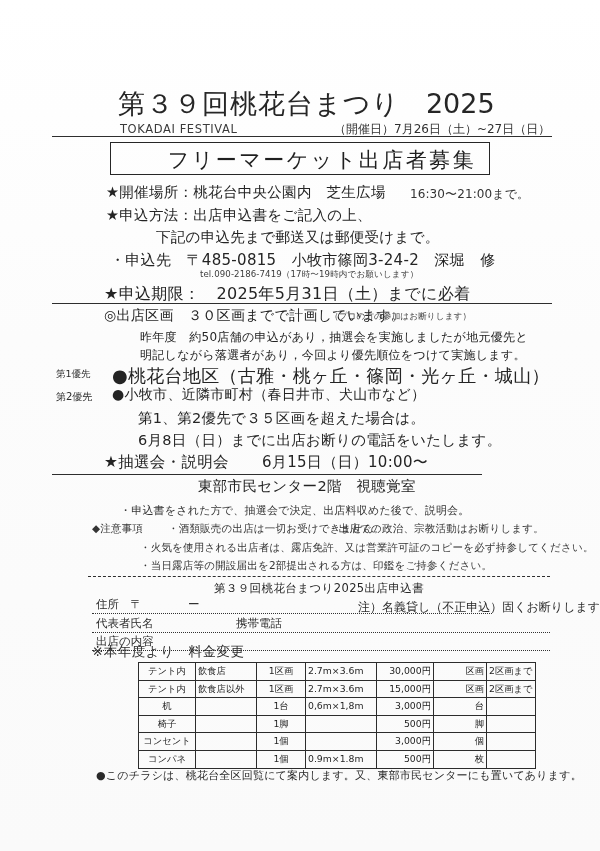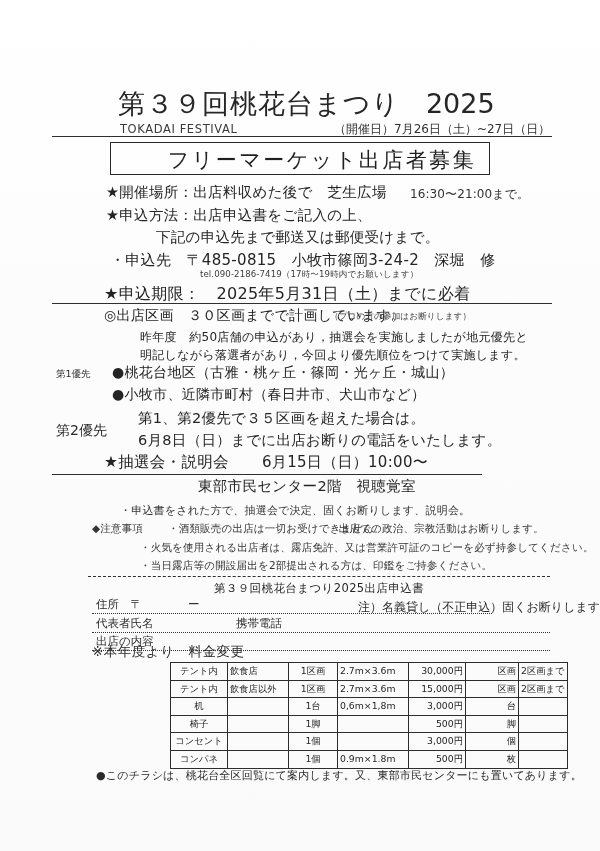--- a/index.html
+++ b/index.html
@@ -109,22 +109,22 @@
     width: 500px; height: 0;
     border-top: 1.3px solid #2e2e2e;
   }
 
   #plots-head      { left: 104px; top: 307px; font-size: 14px; }
   #plots-note      { left: 330px; top: 311px; }
   #plots-body-1    { left: 140px; top: 329px; font-size: 12px; }
   #plots-body-2    { left: 140px; top: 347px; font-size: 12px; }
 
   #pri1-label      { left: 56px; top: 368px; font-size: 9.5px; }
-  #pri1-text       { left: 112px; top: 364px; font-size: 14px; }
-  #pri2-label      { left: 56px; top: 390px; font-size: 14px; margin-top: 32px; }
+  #pri1-text       { left: 112px; top: 364px; font-size: 18px; }
+  #pri2-label      { left: 56px; top: 390px; font-size: 10px; }
   #pri2-text       { left: 112px; top: 386px; font-size: 14px; }
   #pri-over        { left: 138px; top: 409px; font-size: 14.5px; }
   #pri-refuse      { left: 138px; top: 431px; font-size: 14.5px; }
 
   #lottery-title   { left: 104px; top: 452px; font-size: 15.5px; }
   #lottery-date    { left: 262px; top: 453px; font-size: 15px; }
   #rule-lottery {
     left: 52px; top: 474px;
     width: 430px; height: 0;
     border-top: 1.3px solid #2e2e2e;
@@ -175,21 +175,20 @@
     letter-spacing: 0.5px;
   }
 
   #fee-table {
     left: 138px; top: 662px;
     width: 362px;
     border-collapse: collapse;
     font-size: 9.3px;
     color: #1f1f1f;
     table-layout: fixed;
-    margin-left: 32px;
   }
   #fee-table td {
     border: 1px solid #2c2c2c;
     height: 16.6px;
     padding: 0 2px;
     line-height: 16.6px;
     overflow: hidden;
     white-space: nowrap;
   }
   .c-item   { width: 52px; text-align: center; }
@@ -219,21 +218,21 @@
 
   <div class="abs nowrap" id="sub-title-en">TOKADAI FESTIVAL</div>
 
   <div class="abs nowrap" id="event-date">（開催日）7月26日（土）~27日（日）</div>
 
   <div class="abs" id="rule-top"></div>
 
   <div class="abs" id="banner-box"></div>
   <div class="abs" id="banner-text">フリーマーケット出店者募集</div>
 
-  <div class="abs nowrap line" id="venue-line">★開催場所：出店料収めた後で　芝生広場</div>
+  <div class="abs nowrap line" id="venue-line">★開催場所：桃花台中央公園内　芝生広場</div>
   <div class="abs nowrap mini" id="venue-time">16:30〜21:00まで。</div>
 
   <div class="abs nowrap line" id="apply-method-2">下記の申込先まで郵送又は郵便受けまで。</div>
   <div class="abs nowrap line" id="apply-method">★申込方法：出店申込書をご記入の上、</div>
 
   <div class="abs nowrap line" id="apply-to">・申込先　〒485-0815　小牧市篠岡3-24-2　深堀　修</div>
   <div class="abs nowrap tiny" id="apply-tel">tel.090-2186-7419（17時〜19時内でお願いします）</div>
 
   <div class="abs nowrap line" id="deadline">★申込期限：　2025年5月31日（土）までに必着</div>
 
@@ -250,21 +249,21 @@
   <div class="abs nowrap" id="pri2-label">第2優先</div>
   <div class="abs nowrap line" id="pri2-text">●小牧市、近隣市町村（春日井市、犬山市など）</div>
 
   <div class="abs nowrap line" id="pri-over">第1、第2優先で３５区画を超えた場合は。</div>
   <div class="abs nowrap line" id="pri-refuse">6月8日（日）までに出店お断りの電話をいたします。</div>
 
   <div class="abs nowrap line" id="lottery-title">★抽選会・説明会</div>
   <div class="abs nowrap line" id="lottery-date">6月15日（日）10:00〜</div>
   <div class="abs" id="rule-lottery"></div>
   <div class="abs nowrap line" id="lottery-place">東部市民センター2階　視聴覚室</div>
-  <div class="abs nowrap small" id="lottery-note">・申込書をされた方で、抽選会で決定、固くお断りします、説明会。</div>
+  <div class="abs nowrap small" id="lottery-note">・申込書をされた方で、抽選会で決定、出店料収めた後で、説明会。</div>
 
   <div class="abs nowrap small" id="caution-label">◆注意事項</div>
   <div class="abs nowrap small" id="caution-1">・酒類販売の出店は一切お受けできません。</div>
   <div class="abs nowrap small" id="caution-2">・出店での政治、宗教活動はお断りします。</div>
   <div class="abs nowrap small" id="caution-3">・火気を使用される出店者は、露店免許、又は営業許可証のコピーを必ず持参してください。</div>
   <div class="abs nowrap small" id="caution-4">・当日露店等の開設届出を2部提出される方は、印鑑をご持参ください。</div>
 
   <div class="abs" id="dashed-sep"></div>
 
   <div class="abs nowrap" id="form-title">第３９回桃花台まつり2025出店申込書</div>

